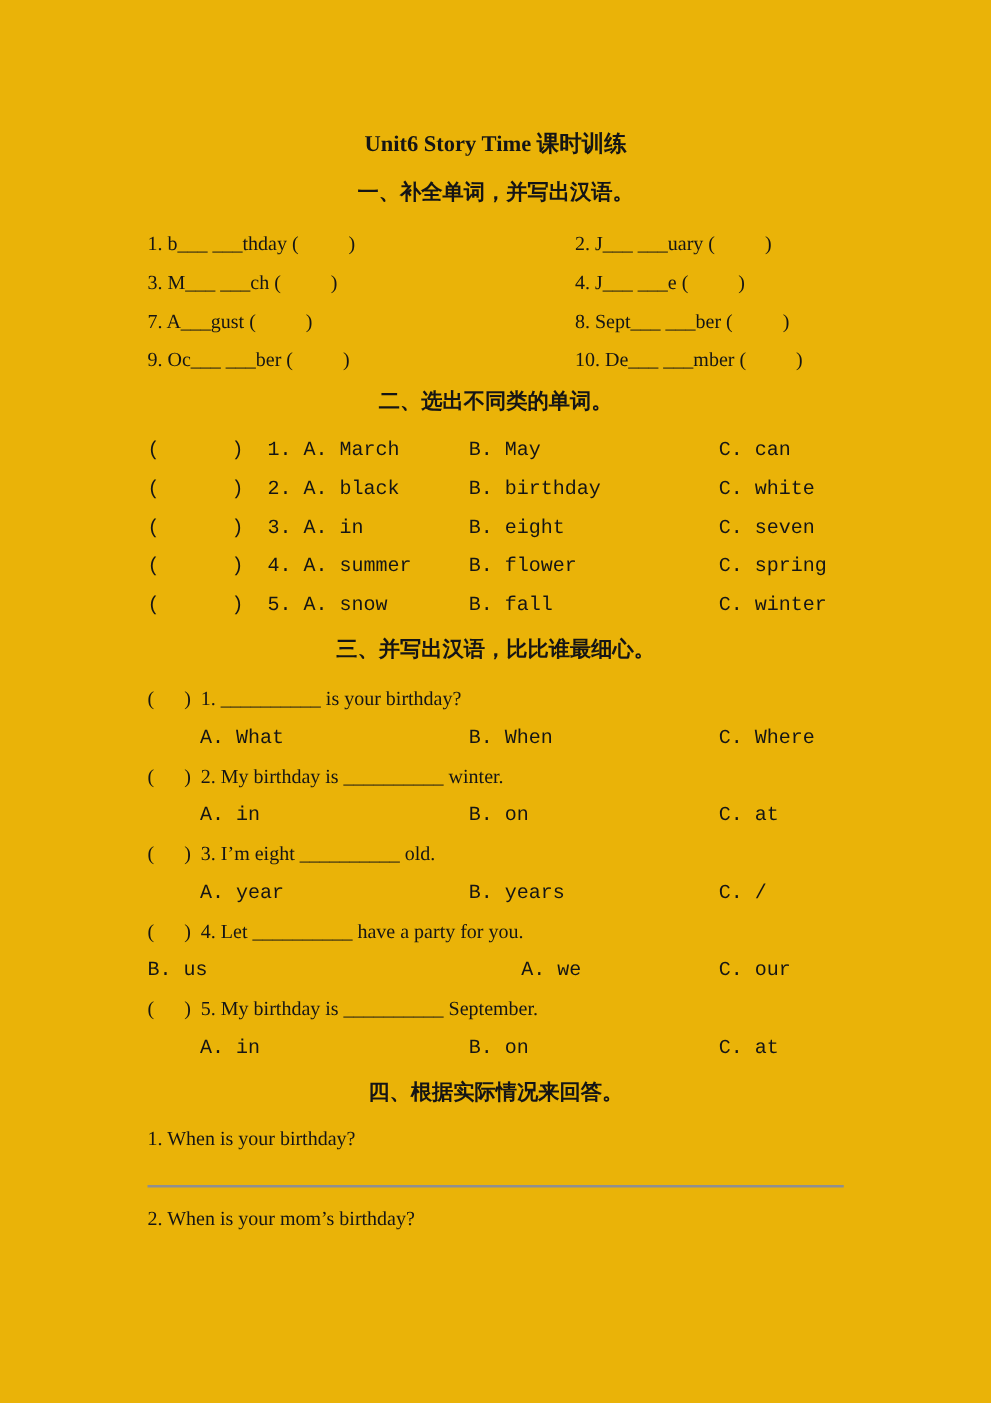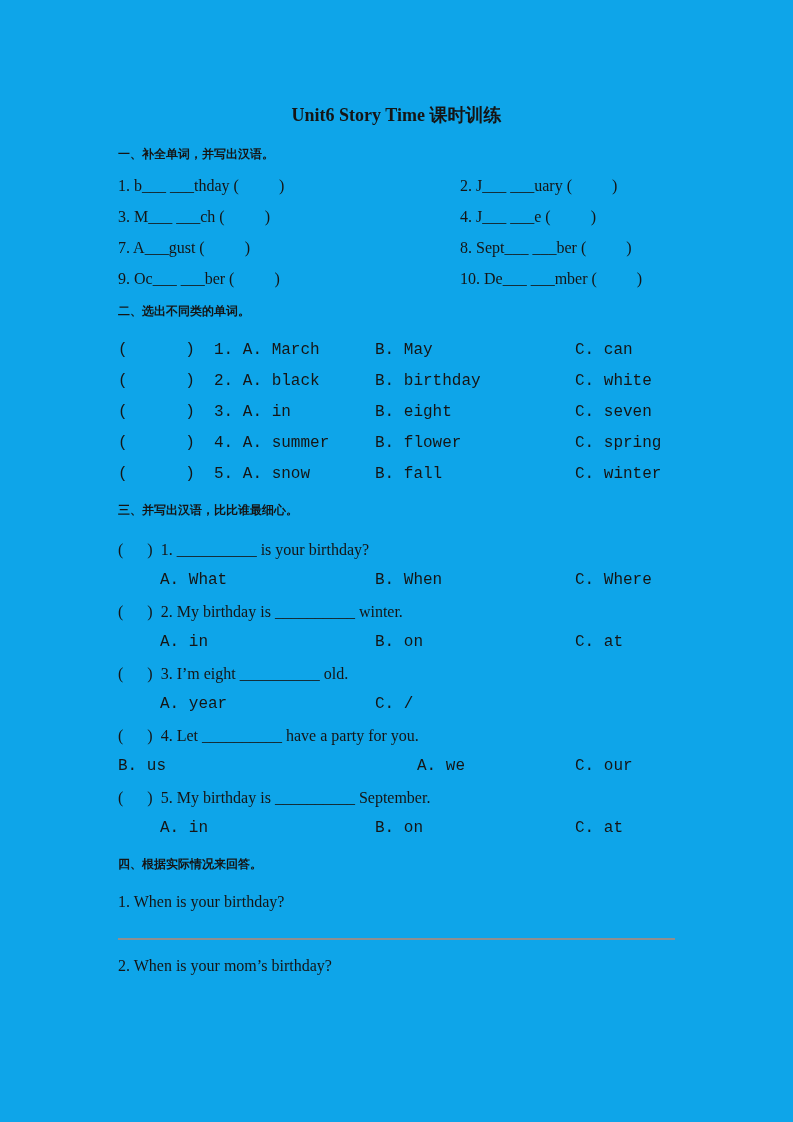--- a/index.html
+++ b/index.html
@@ -5,21 +5,21 @@
   html, body {
     margin: 0;
     padding: 0;
     background: #ffffff;
   }
   .page {
     position: relative;
     width: 793px;
     height: 1122px;
     margin: 0 auto;
-    background: #0ea5e9;
+    background: #eab308;
     color: #151515;
     font-family: "Liberation Serif", serif;
     font-size: 16px;
     box-sizing: border-box;
     padding: 0 118px;
     overflow: hidden;
   }
   .line {
     height: 31px;
     line-height: 31px;
@@ -28,24 +28,25 @@
   .title {
     margin-top: 100px;
     text-align: center;
     font-weight: bold;
     font-size: 18px;
     font-family: "Liberation Serif", "DejaVu Sans", serif;
   }
   .sec-heading {
     font-family: "DejaVu Sans", "Liberation Sans", sans-serif;
     font-weight: bold;
-    font-size: 12px;
+    font-size: 17px;
+    text-align: center;
   }
   .h1 { margin-top: 8px; }
-  .s1 { }
+  .s1 { margin-top: 10px; }
   .h2 { margin-top: 2px; }
   .s2 { margin-top: 8px; }
   .h3 { margin-top: 5px; }
   .s3 { margin-top: 8px; }
   .h4 { margin-top: 5px; }
   .q1 { margin-top: 6px; }
   .q2 { margin-top: 10px; }
   .row2 {
     display: grid;
     grid-template-columns: 342px 1fr;
@@ -136,20 +137,21 @@
     </div>
     <div class="line"><span class="cell">(      )  </span><span class="cell">2. My birthday is __________ winter.</span></div>
     <div class="line row3">
       <span class="cell opt-indent">A. in</span>
       <span class="cell">B. on</span>
       <span class="cell">C. at</span>
     </div>
     <div class="line"><span class="cell">(      )  </span><span class="cell">3. I’m eight __________ old.</span></div>
     <div class="line row3">
       <span class="cell opt-indent">A. year</span>
+      <span class="cell">B. years</span>
       <span class="cell">C. /</span>
     </div>
     <div class="line"><span class="cell">(      )  </span><span class="cell">4. Let __________ have a party for you.</span></div>
     <div class="line row3">
       <span class="cell">B. us</span>
       <span class="cell opt-indent">A. we</span>
       <span class="cell">C. our</span>
     </div>
     <div class="line"><span class="cell">(      )  </span><span class="cell">5. My birthday is __________ September.</span></div>
     <div class="line row3">

